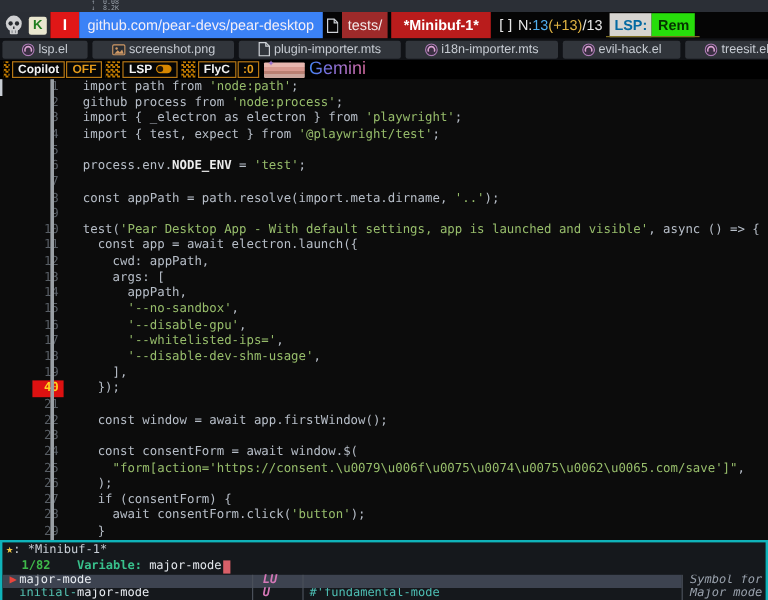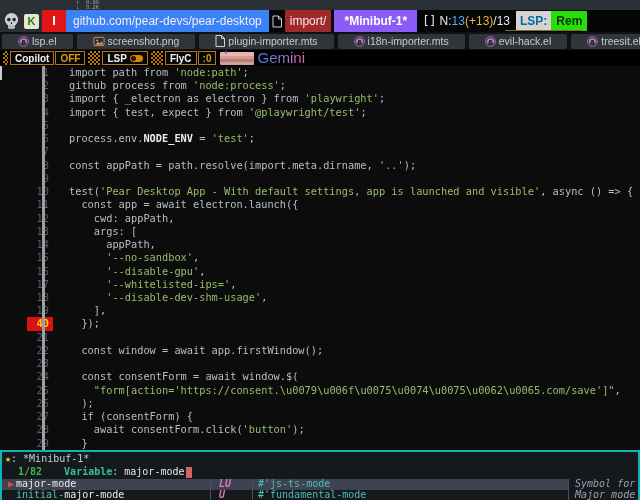--- a/index.html
+++ b/index.html
@@ -12,21 +12,21 @@
   .top-strip { position:absolute; left:0; top:0; width:640px; height:10px; background:#2b2f36; }
   .net { position:absolute; left:76px; top:0; font:5.5px/5px "DejaVu Sans Mono", monospace; color:#9aa2ac; white-space:pre; }
   
   .title-bar { position:absolute; left:0; top:10px; width:640px; height:22px; background:#050505; display:flex; align-items:stretch; }
   .tb-left { display:flex; align-items:center; background:#2a2e35; padding:0 3px 0 2px; gap:3px; }
   .k-badge { width:15px; height:15px; background:#e9e6cf; color:#1e7d1e; font:bold 11px/15px "Liberation Sans",sans-serif; text-align:center; border-radius:2px; }
   .evil-chip { width:24px; background:#e01717; color:#fff; font:bold 13px/22px "Liberation Sans",sans-serif; text-align:center; }
   .repo-chip { background:#3b82f6; color:#f2eef8; font:12px/22px "Liberation Sans",sans-serif; padding:0 7px; }
   .doc-ic { display:flex; align-items:center; padding:0 3px; }
   .dir-chip { background:#9e2a2a; color:#f4e9e9; font:12px/22px "Liberation Sans",sans-serif; padding:0 5px; }
-  .buf-chip { background:#8b5cf6; color:#fff; font:bold 12px/22px "Liberation Sans",sans-serif; padding:0 10px; margin-left:3px; }
+  .buf-chip { background:#b91c1c; color:#fff; font:bold 12px/22px "Liberation Sans",sans-serif; padding:0 10px; margin-left:3px; }
   .brackets { color:#e6e6e6; font:12px/22px "DejaVu Sans Mono",monospace; padding:0 3px 0 5px; }
   .ngroup { display:flex; font:12px/22px "Liberation Sans",sans-serif; color:#e8e8e8; }
   .n-cur { color:#51afef; } .n-plus { color:#e2b544; }
   .lsp-chip { background:#d6d4d0; color:#0369a1; font:bold 12px/20px "Liberation Sans",sans-serif; padding:0 4px; margin:1px 0 1px 6px; }
   .rem-chip { background:#27dd0b; color:#043300; font:bold 12px/20px "Liberation Sans",sans-serif; padding:0 5px; margin:1px 0; }
   .olive-line { position:absolute; left:505px; bottom:1px; width:78px; height:1px; background:#7d6e22; }
   
   .tab-bar { position:absolute; left:0; top:32px; width:640px; height:18px; background:#101216; display:flex; align-items:center; gap:4px; padding-left:2px; }
   .tab { display:flex; align-items:center; gap:3px; height:15px; padding:0 16px; background:#31353b; border-radius:2px; color:#c6cbd2; font:10.5px/15px "Liberation Sans",sans-serif; white-space:nowrap; }
   .tab.active { background:transparent; color:#eceff3; }
@@ -99,21 +99,21 @@
       <span class="k-badge">K</span>
     </div>
     <div class="evil-chip">I</div>
     <div class="repo-chip">github.com/pear-devs/pear-desktop</div>
     <span class="doc-ic">
       <svg width="10" height="13" viewBox="0 0 10 12">
           <path d="M1 .5 H6.5 L9.5 3.5 V11.5 H1 Z" fill="none" stroke="#cfd3d8"></path>
           <path d="M6.5 .5 V3.5 H9.5" fill="none" stroke="#cfd3d8"></path>
         </svg>
     </span>
-    <div class="dir-chip">import/</div>
+    <div class="dir-chip">tests/</div>
     <div class="buf-chip">*Minibuf-1*</div>
     <span class="brackets">[]</span>
     <div class="ngroup">
       <span>N:</span>
         <span class="n-cur">13</span>
         <span class="n-plus">(+13)</span>
         <span>/13</span>
     </div>
     <div class="lsp-chip">LSP:</div>
     <div class="rem-chip">Rem</div>
@@ -253,21 +253,20 @@
       <span class="cursor-block"></span>
     </div>
     <div id="mb-rows">
         <div class="mb-row selected">
           <div class="mb-main">
             <span class="cell-arrow">▶</span>
             <span class="cell-cand"><span class="cand-prefix"></span><span class="cand-match">major-mode</span></span>
             <span class="vdiv"></span>
             <span class="cell-flags">LU</span>
             <span class="vdiv"></span>
-            <span class="cell-bind">#'js-ts-mode</span>
           </div>
           <span class="vdiv"></span>
           <span class="cell-doc">Symbol for cu</span>
         </div>
         <div class="mb-row">
           <div class="mb-main">
             <span class="cell-arrow"></span>
             <span class="cell-cand"><span class="cand-prefix">initial-</span><span class="cand-match">major-mode</span></span>
             <span class="vdiv"></span>
             <span class="cell-flags">U</span>

